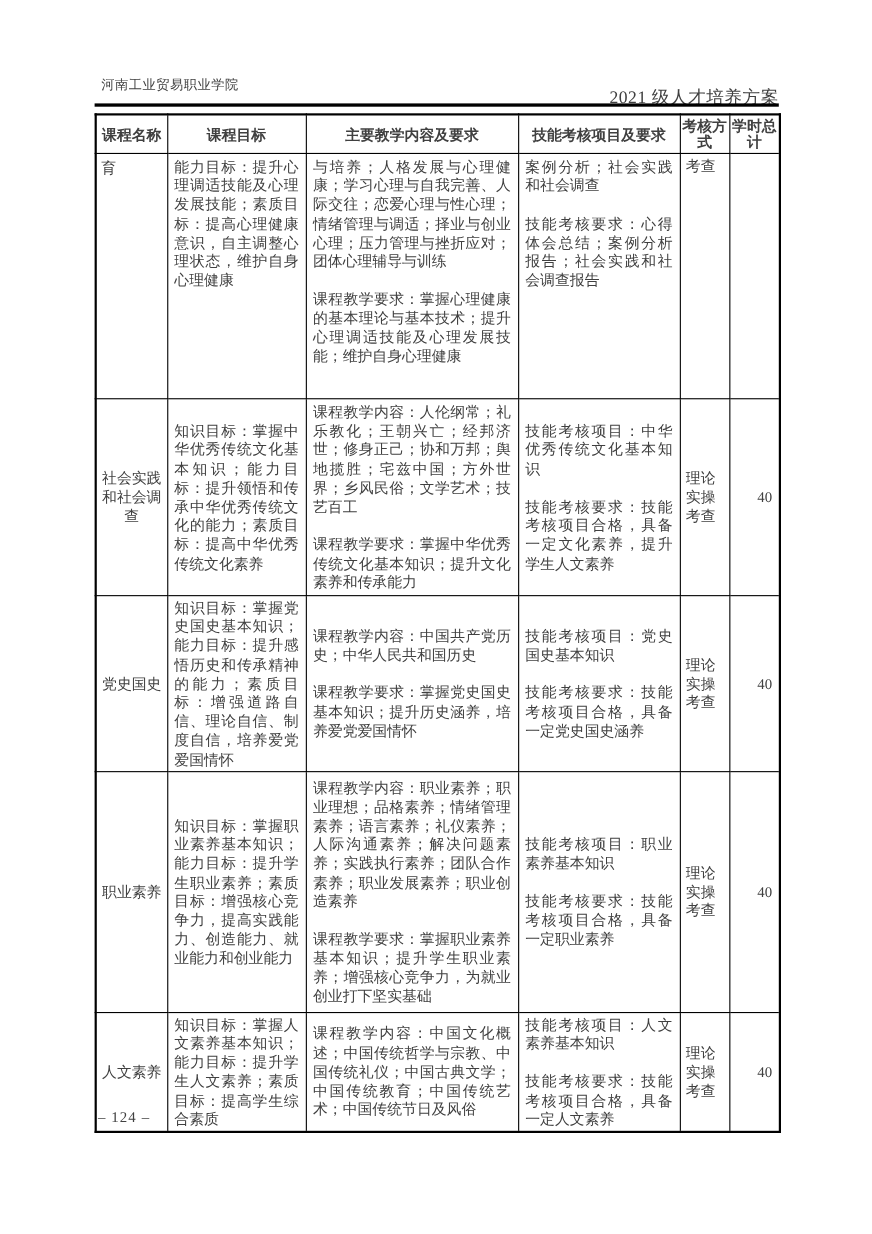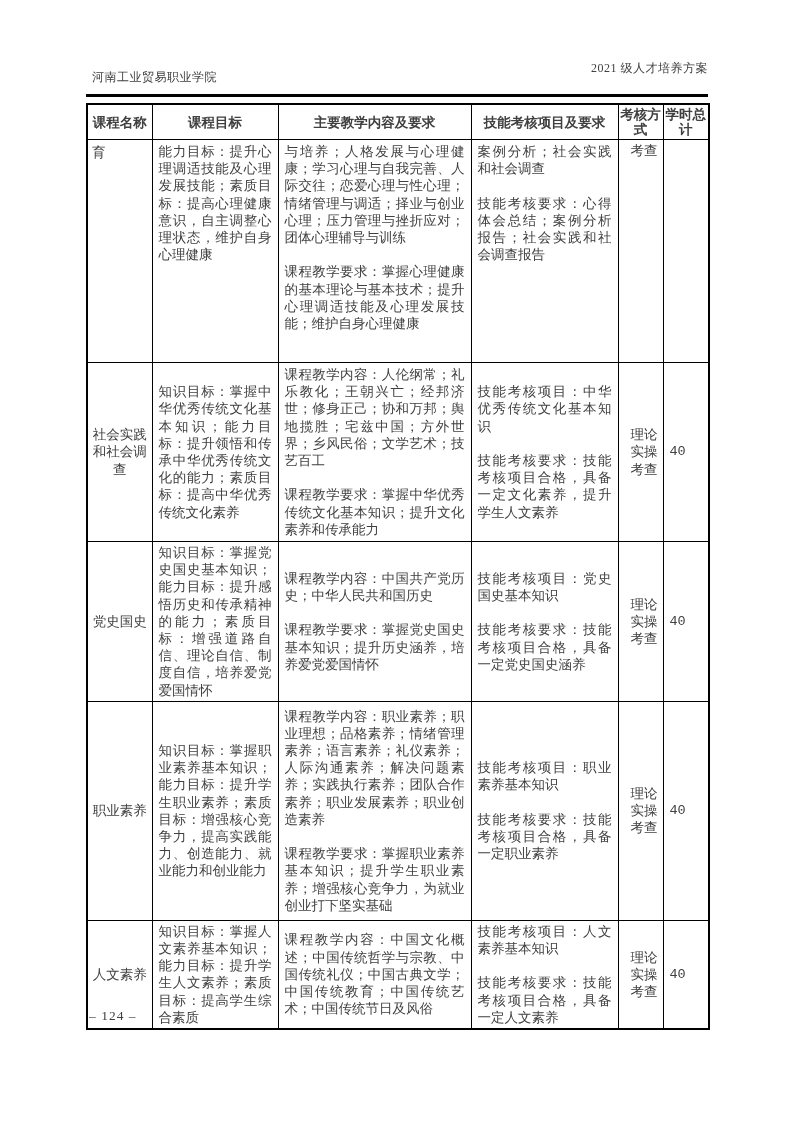--- a/index.html
+++ b/index.html
@@ -2,21 +2,21 @@
 <html><head>
 <meta charset="utf-8">
 <style>
   html,body{margin:0;padding:0;background:#ffffff;}
   .page{
     position:relative;width:793px;height:1122px;background:#fff;
     font-family:"Liberation Serif","DejaVu Serif",serif;color:#404040;
     overflow:hidden;
   }
   .hdr-left{position:absolute;left:92px;top:69px;font-size:12px;letter-spacing:.5px;white-space:nowrap;}
-  .hdr-right{position:absolute;right:85px;top:60px;font-size:12px;letter-spacing:.5px;white-space:nowrap;}
+  .hdr-right{position:absolute;right:85px;top:79px;font-size:16px;letter-spacing:.5px;white-space:nowrap;}
   .hdr-rule{position:absolute;left:86px;top:94px;width:622px;height:3px;background:#000;}
   table.course{
     position:absolute;left:86px;top:103px;width:622px;
     border-collapse:collapse;table-layout:fixed;
     border:2px solid #000;
   }
   .course th,.course td{border:1px solid #000;overflow:hidden;margin-left:24px;}
   .course th{
     font-size:13.5px;font-weight:bold;text-align:center;vertical-align:middle;
     line-height:15px;padding:2px 1px;
@@ -27,22 +27,22 @@
   tr.hrow{height:32px;}
   tr.r1{height:223px;}
   tr.r2{height:179px;}
   tr.r3{height:147px;}
   tr.r4{height:219px;}
   tr.r5{height:105px;}
   td.cell-course{text-align:center;padding:2px 4px;}
   td.cell-course.v-top{text-align:left;padding-top:4px;}
   td.pre{white-space:pre-line;text-align:justify;}
   td.v-top{vertical-align:top;padding-top:3px;}
-  td.cell-method{text-align:right;padding:2px 5px;}
-  td.cell-hours{text-align:left;font-family:Liberation Mono, monospace;}
+  td.cell-method{text-align:left;padding:2px 5px;}
+  td.cell-hours{text-align:right;}
   .footer{position:absolute;left:89px;top:1008px;font-size:13.5px;letter-spacing:1px;white-space:nowrap;}
 </style>
 </head>
 <body>
 
 <div class="page">
 
   <span class="hdr-left">河南工业贸易职业学院</span>
   <span class="hdr-right">2021 级人才培养方案</span>
   <div class="hdr-rule"></div>

